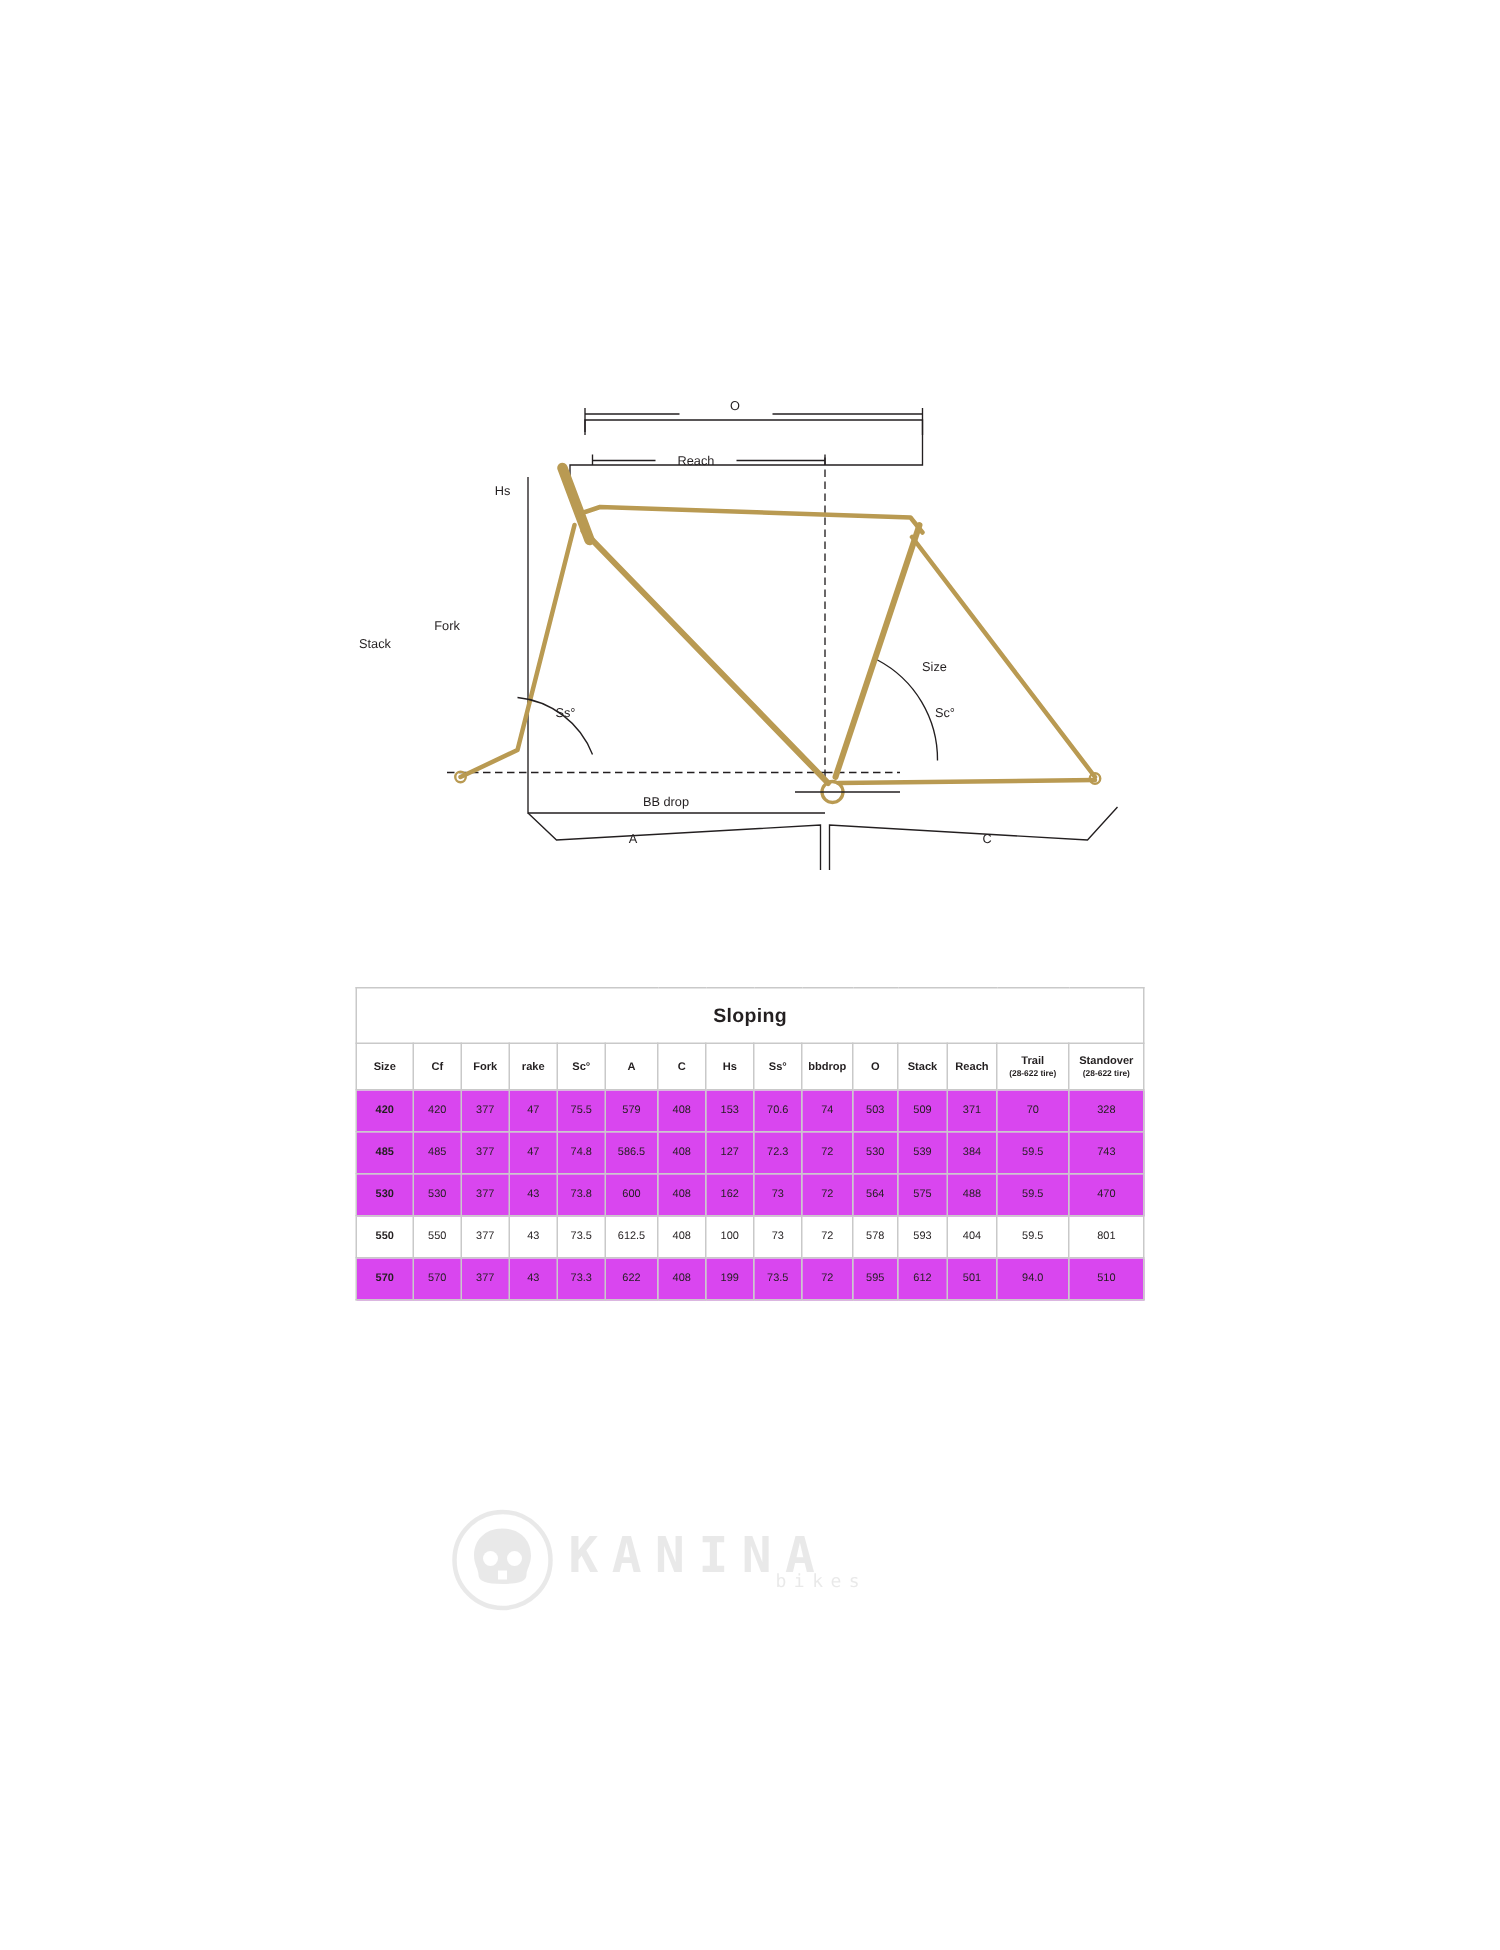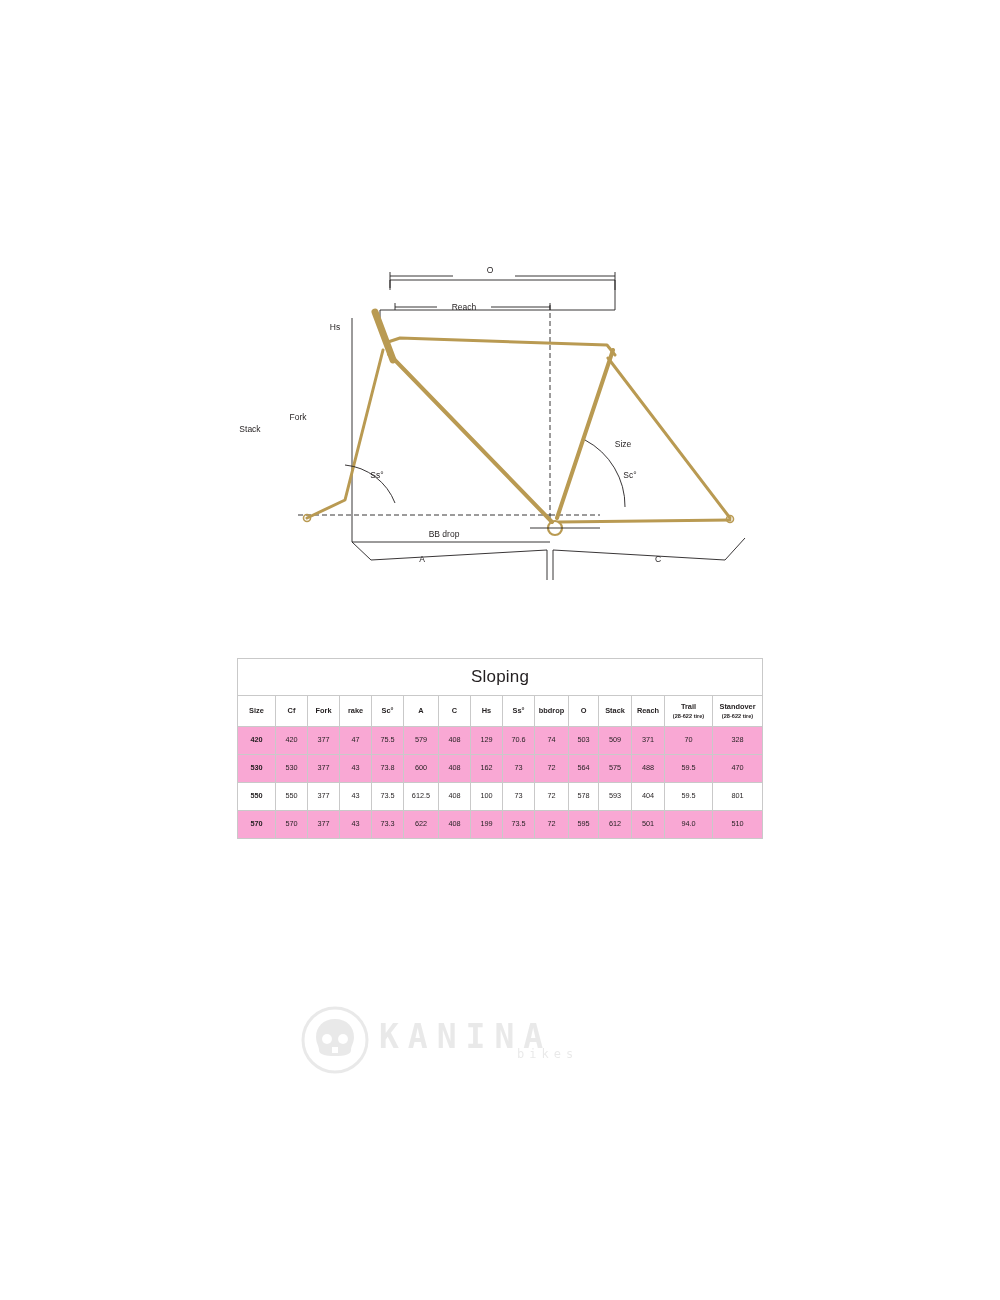--- a/index.html
+++ b/index.html
@@ -45,38 +45,38 @@
     border: 1px solid #c9c9c9;
     text-align: center;
     vertical-align: middle;
     font-size: 7.3px;
     color: #231f20;
     padding: 0;
     height: 27px;
     line-height: 1.15;
   }
   table.geo .title-cell {
-    font-size: 17px;
-    font-weight: normal;
+    font-size: 13px;
+    font-weight: bold;
     height: 36px;
     letter-spacing: .2px;
   }
   table.geo thead.colhead th {
     font-weight: bold;
     font-size: 7.4px;
     height: 30px;
   }
   table.geo thead.colhead th .sub {
     display: block;
     font-size: 5.6px;
     font-weight: bold;
     margin-top: 1px;
   }
   table.geo tbody tr.alt td {
-    background: #f9a8d4;
+    background: #d946ef;
   }
   table.geo tbody td.sizecell {
     font-weight: bold;
   }
 
   
   col.c-size   { width: 38px; }
   col.c-cf     { width: 32px; }
   col.c-fork   { width: 32px; }
   col.c-rake   { width: 32px; }
@@ -272,28 +272,45 @@
     </thead>
     <tbody id="table-body">
         <tr class="alt">
           <td class="sizecell">420</td>
           <td>420</td>
           <td>377</td>
           <td>47</td>
           <td>75.5</td>
           <td>579</td>
           <td>408</td>
-          <td>129</td>
+          <td>153</td>
           <td>70.6</td>
           <td>74</td>
           <td>503</td>
           <td>509</td>
           <td>371</td>
           <td>70</td>
           <td>328</td>
+        </tr>
+        <tr class="alt">
+          <td class="sizecell">485</td>
+          <td>485</td>
+          <td>377</td>
+          <td>47</td>
+          <td>74.8</td>
+          <td>586.5</td>
+          <td>408</td>
+          <td>127</td>
+          <td>72.3</td>
+          <td>72</td>
+          <td>530</td>
+          <td>539</td>
+          <td>384</td>
+          <td>59.5</td>
+          <td>743</td>
         </tr>
         <tr class="alt">
           <td class="sizecell">530</td>
           <td>530</td>
           <td>377</td>
           <td>43</td>
           <td>73.8</td>
           <td>600</td>
           <td>408</td>
           <td>162</td>

